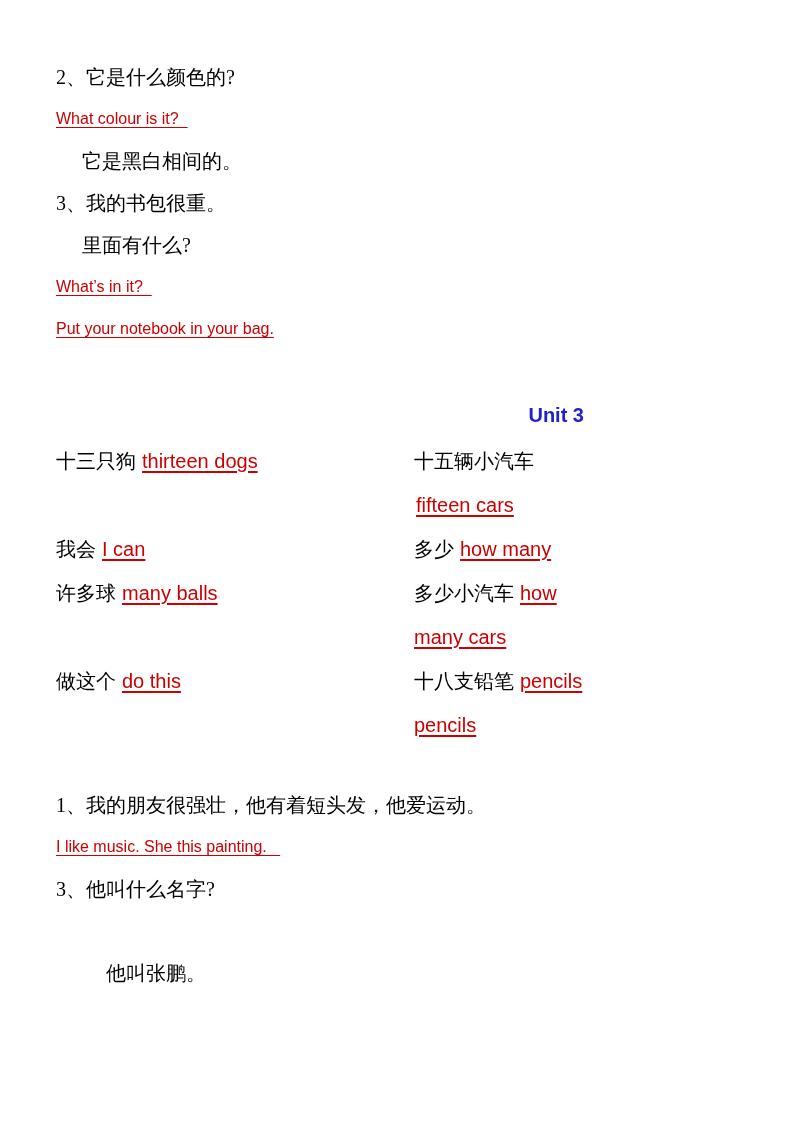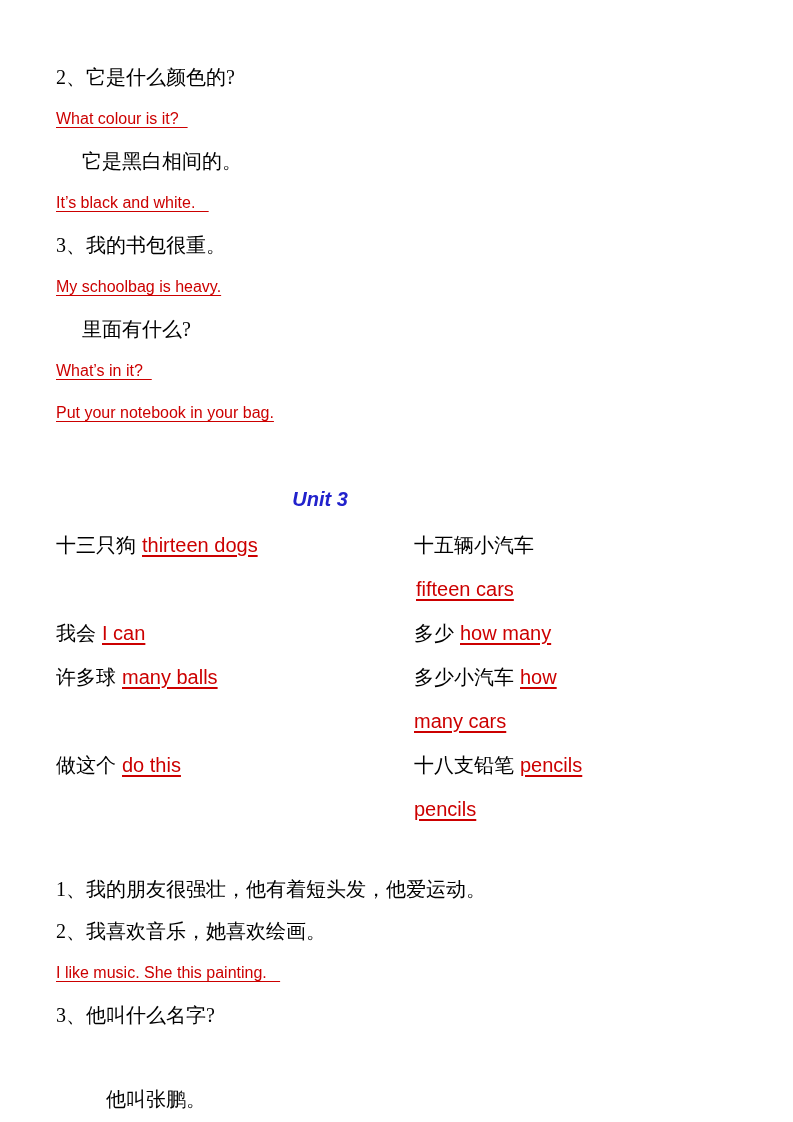--- a/index.html
+++ b/index.html
@@ -38,28 +38,27 @@
     white-space: pre;
     display: inline-block;
   }
   .en-row {
     line-height: 42px;
   }
   .indent {
     padding-left: 26px;
   }
   .unit-title {
-    text-align: center;
+    text-align: right;
     font-family: "Liberation Sans", sans-serif;
     font-size: 20px;
     font-weight: bold;
     color: #2222cc;
     line-height: 42px;
     margin-top: 44px;
-    font-style: italic;
   }
   .vocab-table {
     width: 100%;
     border-collapse: collapse;
     margin-top: 4px;
   }
   .vocab-table td {
     padding: 0;
     vertical-align: baseline;
     line-height: 42px;
@@ -101,28 +100,22 @@
 <div class="page">
 
   <div>
 
     <div class="cn-line">2、它是什么颜色的?</div>
     <div class="en-row">
       <span class="en-line">What colour is it?  </span>
     </div>
 
     <div class="cn-line indent">它是黑白相间的。</div>
-    <div class="en-row">
-      <span class="en-line">It’s black and white.   </span>
-    </div>
 
     <div class="cn-line">3、我的书包很重。</div>
-    <div class="en-row">
-      <span class="en-line">My schoolbag is heavy.</span>
-    </div>
 
     <div class="cn-line indent">里面有什么?</div>
     <div class="en-row">
       <span class="en-line">What’s in it?  </span>
     </div>
 
     <div class="en-row">
       <span class="en-line">Put your notebook in your bag.</span>
     </div>
 
@@ -174,21 +167,20 @@
       </tr>
     </tbody>
   </table>
 
   <div class="sep-gap"></div>
 
   <div>
 
     <div class="cn-line">1、我的朋友很强壮，他有着短头发，他爱运动。</div>
 
-    <div class="cn-line">2、我喜欢音乐，她喜欢绘画。</div>
     <div class="en-row">
       <span class="en-line">I like music. She this painting.   </span>
     </div>
 
     <div class="cn-line">3、他叫什么名字?</div>
 
     <div class="mixed-row indent">
       <span class="cn-part">他叫张鹏。 </span>
       
     </div>

